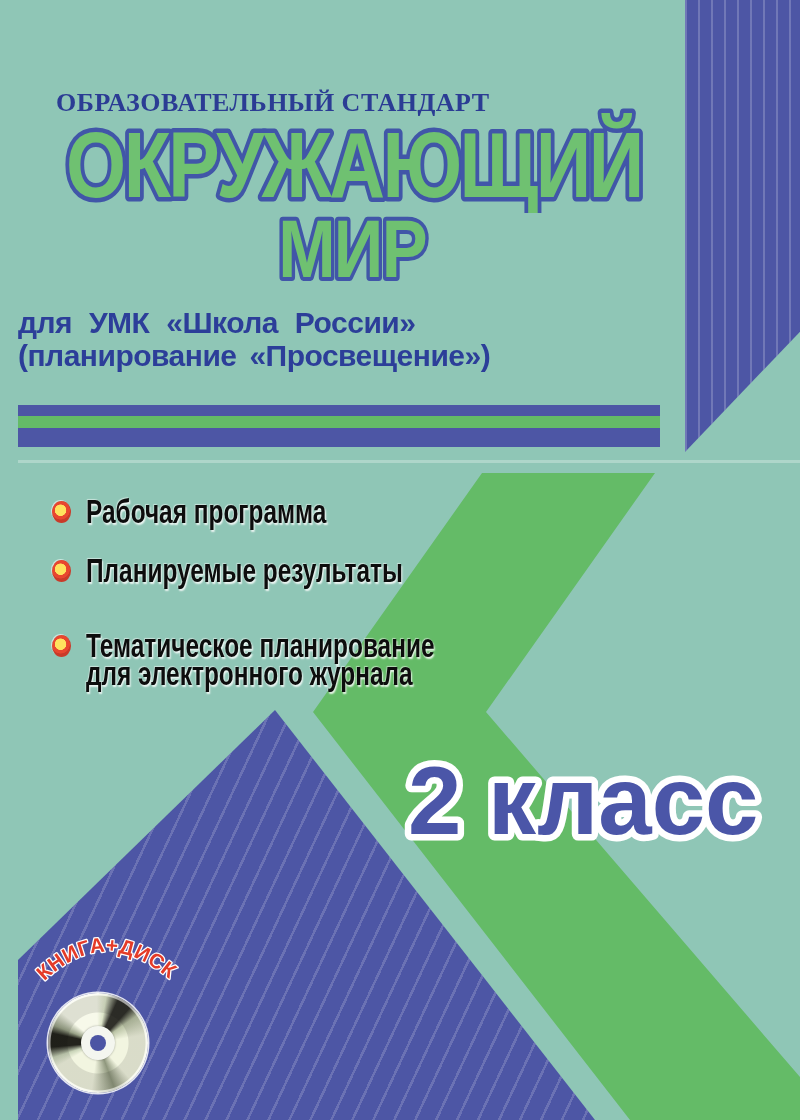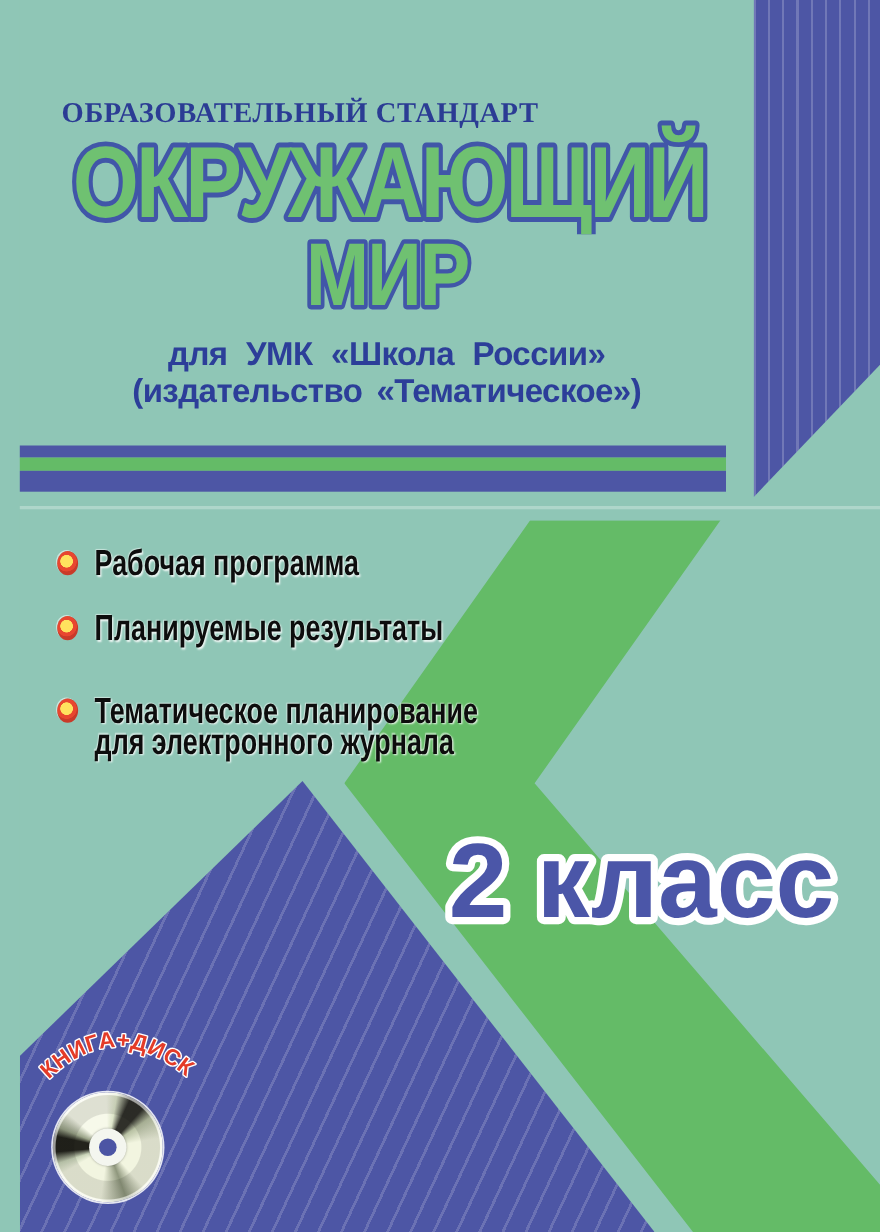--- a/index.html
+++ b/index.html
@@ -18,21 +18,21 @@
   .faint-line{left:0;top:460px;width:800px;height:3px;background:rgba(255,255,255,.28);}
   .chevron{left:0;top:473px;width:800px;height:647px;background:#64bb67;
       clip-path:polygon(464px 0,637px 0,468px 239px,800px 625px,800px 647px,612px 647px,295px 239px);}
   .triangle{left:0;top:710px;width:800px;height:410px;background:
       repeating-linear-gradient(115deg, rgba(255,255,255,.17) 0 2.5px, rgba(255,255,255,0) 2.5px 19px),#4d56a5;
       clip-path:polygon(257px 0,577px 410px,0 410px,0 250px);}
   
   .edu-standard{left:38px;top:88px;width:600px;font-family:"Liberation Serif",serif;
       font-weight:bold;font-size:26px;letter-spacing:.5px;color:#2b3c94;}
   svg text{font-family:"Liberation Sans",sans-serif;font-weight:bold;}
-  .subtitle{left:0;top:306px;width:667px;text-align:center;font-weight:bold;
+  .subtitle{left:0;top:306px;width:667px;font-weight:bold;
       font-size:30px;color:#2c3e99;word-spacing:9px;letter-spacing:-0.5px;}
   .subtitle.l2{top:339px;word-spacing:5px;}
   
   .feature{left:34px;width:760px;white-space:nowrap;}
   .bullet{display:inline-block;width:19px;height:22px;border-radius:50%;
       vertical-align:top;margin-top:3px;
       background:radial-gradient(circle at 45% 42%, #ffe25e 0 5.5px, #e8462f 6px 9px, #c93a29 9.5px);
       box-shadow:-1px -1px 0 rgba(255,255,255,.55);}
   .feat-text{display:inline-block;margin-left:15px;transform:scaleX(.74);
       transform-origin:left top;font-weight:bold;font-size:33px;line-height:28px;
@@ -66,21 +66,21 @@
   <div class="abs edu-standard">ОБРАЗОВАТЕЛЬНЫЙ СТАНДАРТ</div>
 
   <svg class="abs" style="left:0;top:95px;" width="800" height="118">
     <text x="400" y="102" transform="scale(0.84,1)" text-anchor="middle" font-size="92" letter-spacing="-3" fill="#6fc171" stroke="#4156a8" stroke-width="9" stroke-linejoin="round" paint-order="stroke">ОКРУЖАЮЩИЙ</text>
   </svg>
   <svg class="abs" style="left:0;top:195px;" width="800" height="100">
     <text x="393" y="82" transform="scale(0.85,1)" text-anchor="middle" font-size="81" letter-spacing="-2" fill="#6fc171" stroke="#4156a8" stroke-width="8" stroke-linejoin="round" paint-order="stroke">МИР</text>
   </svg>
 
   <div class="abs subtitle">для УМК «Школа России»</div>
-  <div class="abs subtitle l2">(издательство «Тематическое»)</div>
+  <div class="abs subtitle l2">(планирование «Просвещение»)</div>
 
   <div class="abs feature" style="top:498px;">
     <span class="bullet"></span><span class="feat-text"><span>Рабочая программа</span><span class="l2"></span></span>
   </div>
   <div class="abs feature" style="top:557px;">
     <span class="bullet"></span><span class="feat-text"><span>Планируемые результаты</span><span class="l2"></span></span>
   </div>
   <div class="abs feature" style="top:632px;">
     <span class="bullet"></span><span class="feat-text"><span>Тематическое планирование</span><span class="l2">для электронного журнала</span></span>
   </div>

